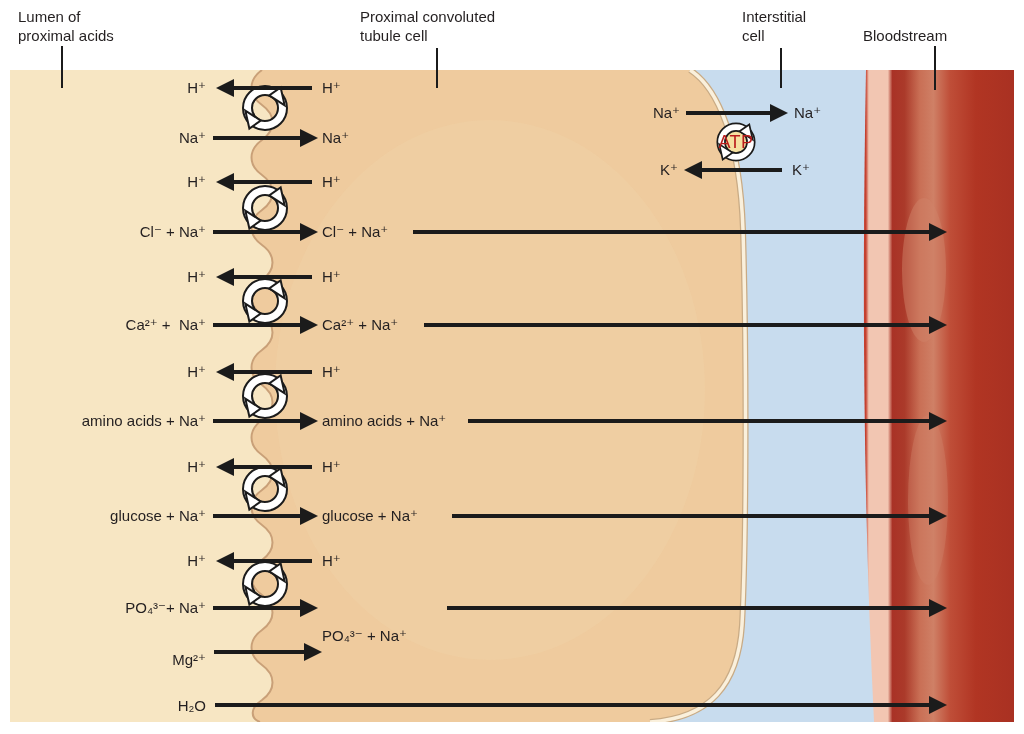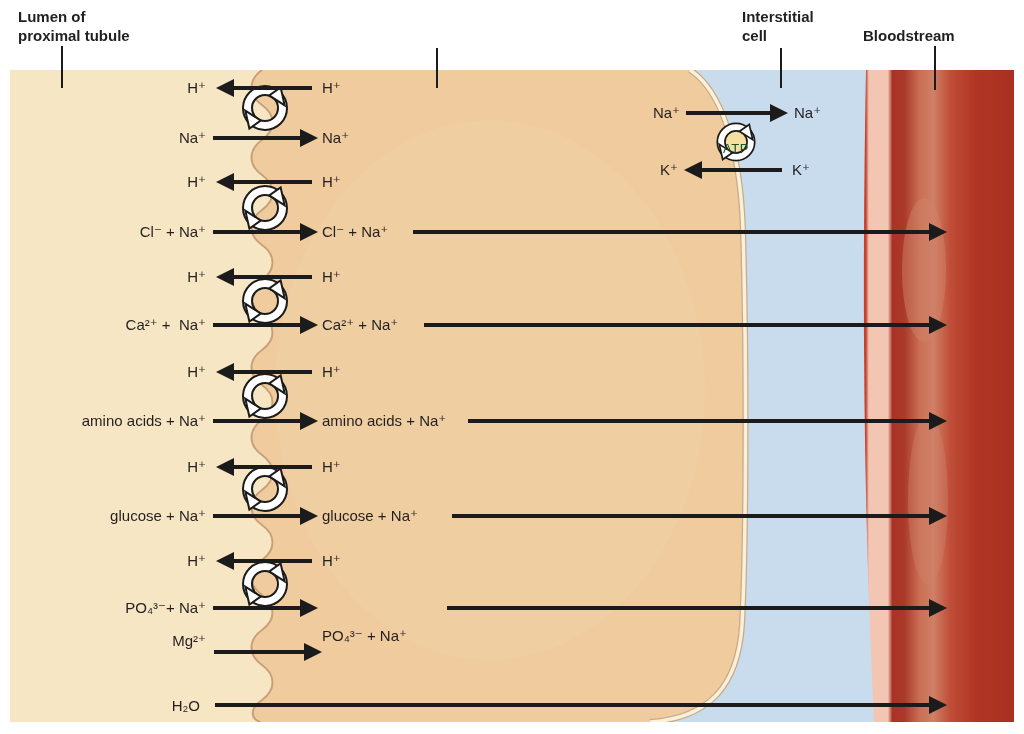--- a/index.html
+++ b/index.html
@@ -1,31 +1,31 @@
 <!DOCTYPE html>
 <html><head>
 <meta charset="utf-8">
 <style>
   html,body{margin:0;padding:0;background:#ffffff;}
   .canvas{position:relative;width:1024px;height:734px;background:#ffffff;overflow:hidden;
           font-family:"Liberation Sans","DejaVu Sans",sans-serif;color:#231f20;}
   .art{position:absolute;left:10px;top:70px;width:1004px;height:652px;}
-  .hdr{position:absolute;font-size:15px;line-height:19px;color:#231f20;white-space:pre;font-weight:bold;}
+  .hdr{position:absolute;font-size:15px;line-height:19px;color:#231f20;white-space:pre;}
   .leader{position:absolute;width:2px;background:#1b1b1b;}
   .lbl{position:absolute;font-size:15px;color:#231f20;white-space:pre;transform:translate(0,-50%);}
   .lbl.end{transform:translate(-100%,-50%);}
   .arrow{position:absolute;height:3.5px;background:#1b1b1b;}
   .ar::after{content:"";position:absolute;right:-17px;top:-7.5px;width:0;height:0;
              border-top:9px solid transparent;border-bottom:9px solid transparent;
              border-left:18px solid #1b1b1b;}
   .al::before{content:"";position:absolute;left:-17px;top:-7.5px;width:0;height:0;
              border-top:9px solid transparent;border-bottom:9px solid transparent;
              border-right:18px solid #1b1b1b;}
-  .atp{position:absolute;left:736px;top:148px;transform:translate(-50%,-50%);
-       font-size:13px;letter-spacing:0.5px;color:#14532d;}
+  .atp{position:absolute;left:736px;top:142px;transform:translate(-50%,-50%);
+       font-size:18px;letter-spacing:0.5px;color:#b91c1c;}
 </style>
 </head>
 <body>
 
 <div class="canvas">
 
   <svg class="art" viewBox="0 0 1004 652">
     <defs>
       <linearGradient id="bloodGrad" gradientUnits="userSpaceOnUse" x1="852" y1="0" x2="1004" y2="0">
         <stop offset="0" stop-color="#c5402f"></stop>
@@ -79,45 +79,46 @@
     <use href="#antiporter" x="255" y="326"></use>
     <use href="#antiporter" x="255" y="419"></use>
     <use href="#antiporter" x="255" y="514"></use>
 
     <g transform="translate(726,72)">
       <circle r="18.5" fill="#f5e0a0" stroke="#dcbe72" stroke-width="1"></circle>
       <use href="#antiporter" transform="scale(0.85)"></use>
     </g>
   </svg>
 
-  <div class="hdr" style="left:18px;top:7px"><span>Lumen of</span><br><span>proximal tubule</span></div>
+  <div class="hdr" style="left:18px;top:7px"><span>Lumen of</span><br><span>proximal acids</span></div>
   <div class="leader" style="left:61px;top:46px;height:42px"></div>
 
+  <div class="hdr" style="left:360px;top:7px"><span>Proximal convoluted</span><br><span>tubule cell</span></div>
   <div class="leader" style="left:436px;top:48px;height:40px"></div>
 
   <div class="hdr" style="left:742px;top:7px"><span>Interstitial</span><br><span>cell</span></div>
   <div class="leader" style="left:780px;top:48px;height:40px"></div>
 
   <div class="hdr" style="left:863px;top:26px"><span>Bloodstream</span></div>
   <div class="leader" style="left:934px;top:46px;height:44px"></div>
 
   <div class="lbl end" style="left:206px;top:88px">H⁺</div>
   <div class="lbl end" style="left:206px;top:138px">Na⁺</div>
   <div class="lbl end" style="left:206px;top:182px">H⁺</div>
   <div class="lbl end" style="left:206px;top:232px">Cl⁻ + Na⁺</div>
   <div class="lbl end" style="left:206px;top:277px">H⁺</div>
   <div class="lbl end" style="left:206px;top:325px">Ca²⁺ +  Na⁺</div>
   <div class="lbl end" style="left:206px;top:372px">H⁺</div>
   <div class="lbl end" style="left:206px;top:421px">amino acids + Na⁺</div>
   <div class="lbl end" style="left:206px;top:467px">H⁺</div>
   <div class="lbl end" style="left:206px;top:516px">glucose + Na⁺</div>
   <div class="lbl end" style="left:206px;top:561px">H⁺</div>
   <div class="lbl end" style="left:206px;top:608px">PO₄³⁻+ Na⁺</div>
-  <div class="lbl end" style="left:206px;top:641px">Mg²⁺</div>
-  <div class="lbl end" style="left:200px;top:705px">H₂O</div>
+  <div class="lbl end" style="left:206px;top:660px">Mg²⁺</div>
+  <div class="lbl end" style="left:206px;top:705px">H₂O</div>
 
   <div class="lbl" style="left:322px;top:88px">H⁺</div>
   <div class="lbl" style="left:322px;top:138px">Na⁺</div>
   <div class="lbl" style="left:322px;top:182px">H⁺</div>
   <div class="lbl" style="left:322px;top:232px">Cl⁻ + Na⁺</div>
   <div class="lbl" style="left:322px;top:277px">H⁺</div>
   <div class="lbl" style="left:322px;top:325px">Ca²⁺ + Na⁺</div>
   <div class="lbl" style="left:322px;top:372px">H⁺</div>
   <div class="lbl" style="left:322px;top:421px">amino acids + Na⁺</div>
   <div class="lbl" style="left:322px;top:467px">H⁺</div>

